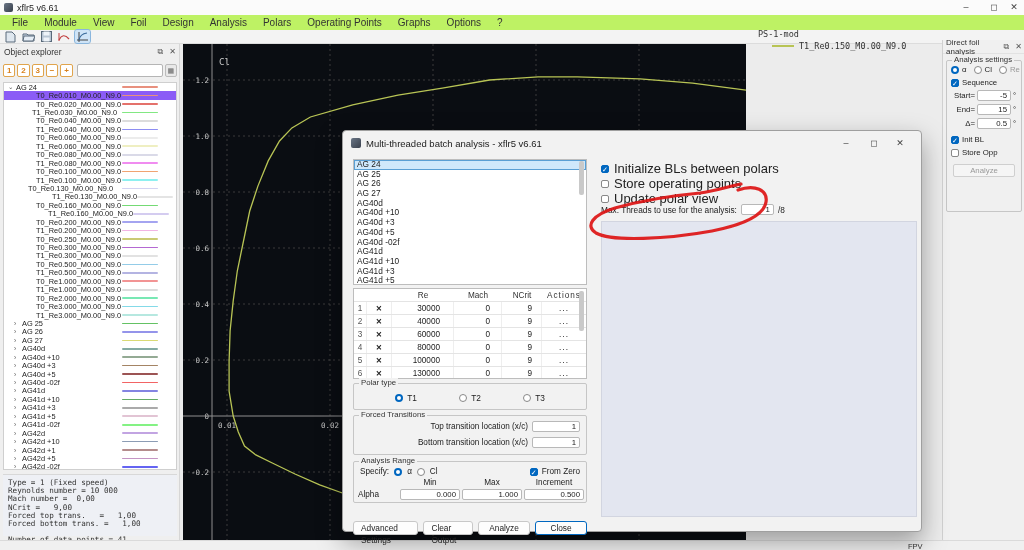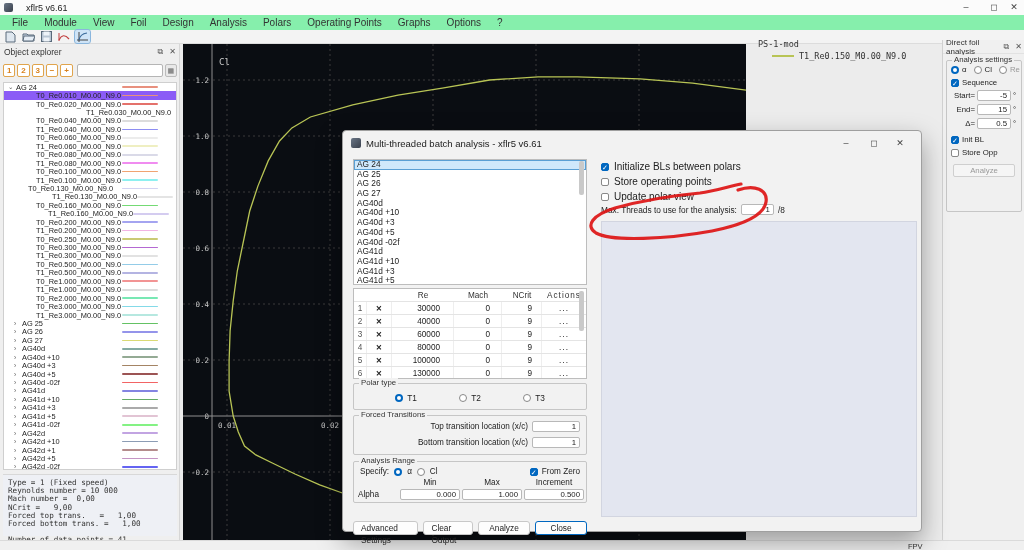--- a/index.html
+++ b/index.html
@@ -2,24 +2,24 @@
 <html><head>
 <meta charset="utf-8">
 <style>
   * { margin:0; padding:0; box-sizing:border-box; }
   html,body { width:1024px; height:550px; overflow:hidden; background:#ececec;
     font-family:"Liberation Sans", sans-serif; color:#222; }
   .abs { position:absolute; }
 
   
   #titlebar { left:0; top:0; width:1024px; height:15px; background:#fbfbfb; font-size:9px;
-    display:flex; align-items:center; padding-left:4px; gap:13px; }
+    display:flex; align-items:center; padding-left:4px; gap:4px; }
   #app-icon { width:9px; height:9px; background:linear-gradient(135deg,#6a7686,#39404c); border-radius:2px; }
   .winctl { position:absolute; top:0; width:28px; height:15px; text-align:center; font-size:9px; color:#444; line-height:15px; }
-  #menubar { left:0; top:15px; width:1024px; height:15px; background:#86efac; display:flex; align-items:center; padding-left:4px; }
+  #menubar { left:0; top:15px; width:1024px; height:15px; background:#bef264; display:flex; align-items:center; padding-left:4px; }
   .menu-item { font-size:10px; color:#333; padding:0 8px; line-height:15px; }
   #toolbar { left:0; top:30px; width:1024px; height:14px; background:#f3f3f3; border-bottom:1px solid #dcdcdc;
     display:flex; align-items:center; gap:3px; padding-left:3px; }
   .tbtn { width:15px; height:13px; display:flex; align-items:center; justify-content:center; border-radius:2px; }
   .tbtn.active { background:#cfe4f7; outline:1px solid #8ab6dd; }
   .tbtn svg { display:block; }
 
   
   #explorer { left:0; top:44px; width:180px; height:496px; background:#efefef; border-right:1px solid #d6d6d6; }
   #explorer-header { position:absolute; left:0; top:0; width:180px; height:15px; font-size:8.5px; color:#333;
@@ -43,21 +43,21 @@
     border-top:1px solid #d8d8d8; font-family:"DejaVu Sans Mono", monospace; font-size:7.6px;
     line-height:8.2px; white-space:pre; padding:4px 5px; color:#333; }
 
   
   #chart { left:183px; top:44px; width:563px; height:496px; background:#0a0d12; overflow:hidden; }
   #polar-svg { display:block; }
   .grid { stroke:#474747; stroke-dasharray:2,3; stroke-width:0.8; }
   .axis { stroke:#8f8f8f; stroke-width:1; }
   .tick { fill:#c9c9c9; font-size:7.5px; font-family:"DejaVu Sans Mono", monospace; }
   .ctitle { fill:#c9c9c9; font-size:9px; font-family:"DejaVu Sans Mono", monospace; }
-  #legend { left:758px; top:39px; font-family:"DejaVu Sans Mono", monospace; font-size:8.5px; color:#333; }
+  #legend { left:758px; top:29px; font-family:"DejaVu Sans Mono", monospace; font-size:8.5px; color:#333; }
   #legend .l2 { display:flex; align-items:center; gap:5px; margin-left:14px; margin-top:2px; }
   #legend .lsw { width:22px; height:2px; }
 
   
   #rpanel { left:942px; top:40px; width:82px; height:500px; background:#f0f0f0; border-left:1px solid #d0d0d0; }
   #rpanel-header { position:absolute; left:0; top:0; width:82px; height:14px; font-size:8px; color:#333;
     display:flex; align-items:center; padding:0 3px; border-bottom:1px solid #e2e2e2; }
   .gbox { position:absolute; border:1px solid #c6c6c6; border-radius:2px; }
   .glabel { position:absolute; top:-6px; left:5px; background:#f0f0f0; padding:0 2px; font-size:7.8px; color:#333; }
   #rp-group { left:3px; top:20px; width:76px; height:152px; }
@@ -115,21 +115,21 @@
   #ar-gbox { left:10px; top:330px; width:234px; height:42px; }
   #ar-row1 { display:flex; align-items:center; gap:5px; font-size:8.2px; margin:5px 6px 0 6px; }
   #ar-fz { margin-left:auto; display:flex; align-items:center; gap:4px; }
   #ar-grid { display:grid; grid-template-columns:40px 60px 60px 60px; gap:2px; margin:2px 4px 0 4px;
     font-size:8.2px; align-items:center; }
   #ar-grid .hdr { text-align:center; }
   #dlg-buttons { position:absolute; left:10px; top:390px; width:234px; display:flex; justify-content:flex-end; gap:5px; }
   .dbtn { height:14px; background:#fdfdfd; border:1px solid #c8c8c8; border-radius:3px;
     font-size:8.3px; padding:0 7px; line-height:12px; color:#222; }
   .dbtn.primary { border:1px solid #0067c0; }
-  .opt-row { position:absolute; left:258px; display:flex; align-items:center; gap:5px; font-size:10px; }
+  .opt-row { position:absolute; left:258px; display:flex; align-items:center; gap:5px; font-size:13px; }
   #threads-row { position:absolute; left:258px; top:73px; display:flex; align-items:center; gap:4px; font-size:8.3px; }
   #threads-row .tbox { width:33px; }
   #output-area { position:absolute; left:258px; top:90px; width:316px; height:296px; background:#e3e6f0;
     border:1px solid #d2d5e0; }
   #scribble { left:580px; top:175px; z-index:30; pointer-events:none; }
 </style>
 </head>
 <body>
 
 <div class="abs" id="titlebar">
@@ -213,21 +213,21 @@
       <div class="trow sel" style="padding-left: 24px;">
         <span class="caret"></span>
         <span class="tlabel">T0_Re0.010_M0.00_N9.0</span>
         <span class="swatch" style="background: rgb(232, 144, 126);"></span>
       </div>
       <div class="trow" style="padding-left: 24px;">
         <span class="caret"></span>
         <span class="tlabel">T0_Re0.020_M0.00_N9.0</span>
         <span class="swatch" style="background: rgb(228, 113, 107);"></span>
       </div>
-      <div class="trow" style="padding-left: 36px; gap: 38px;">
+      <div class="trow" style="padding-left: 20px;">
         <span class="caret"></span>
         <span class="tlabel">T1_Re0.030_M0.00_N9.0</span>
         <span class="swatch" style="background: rgb(130, 232, 130);"></span>
       </div>
       <div class="trow" style="padding-left: 24px;">
         <span class="caret"></span>
         <span class="tlabel">T0_Re0.040_M0.00_N9.0</span>
         <span class="swatch" style="background: rgb(220, 220, 220);"></span>
       </div>
       <div class="trow" style="padding-left: 24px;">

